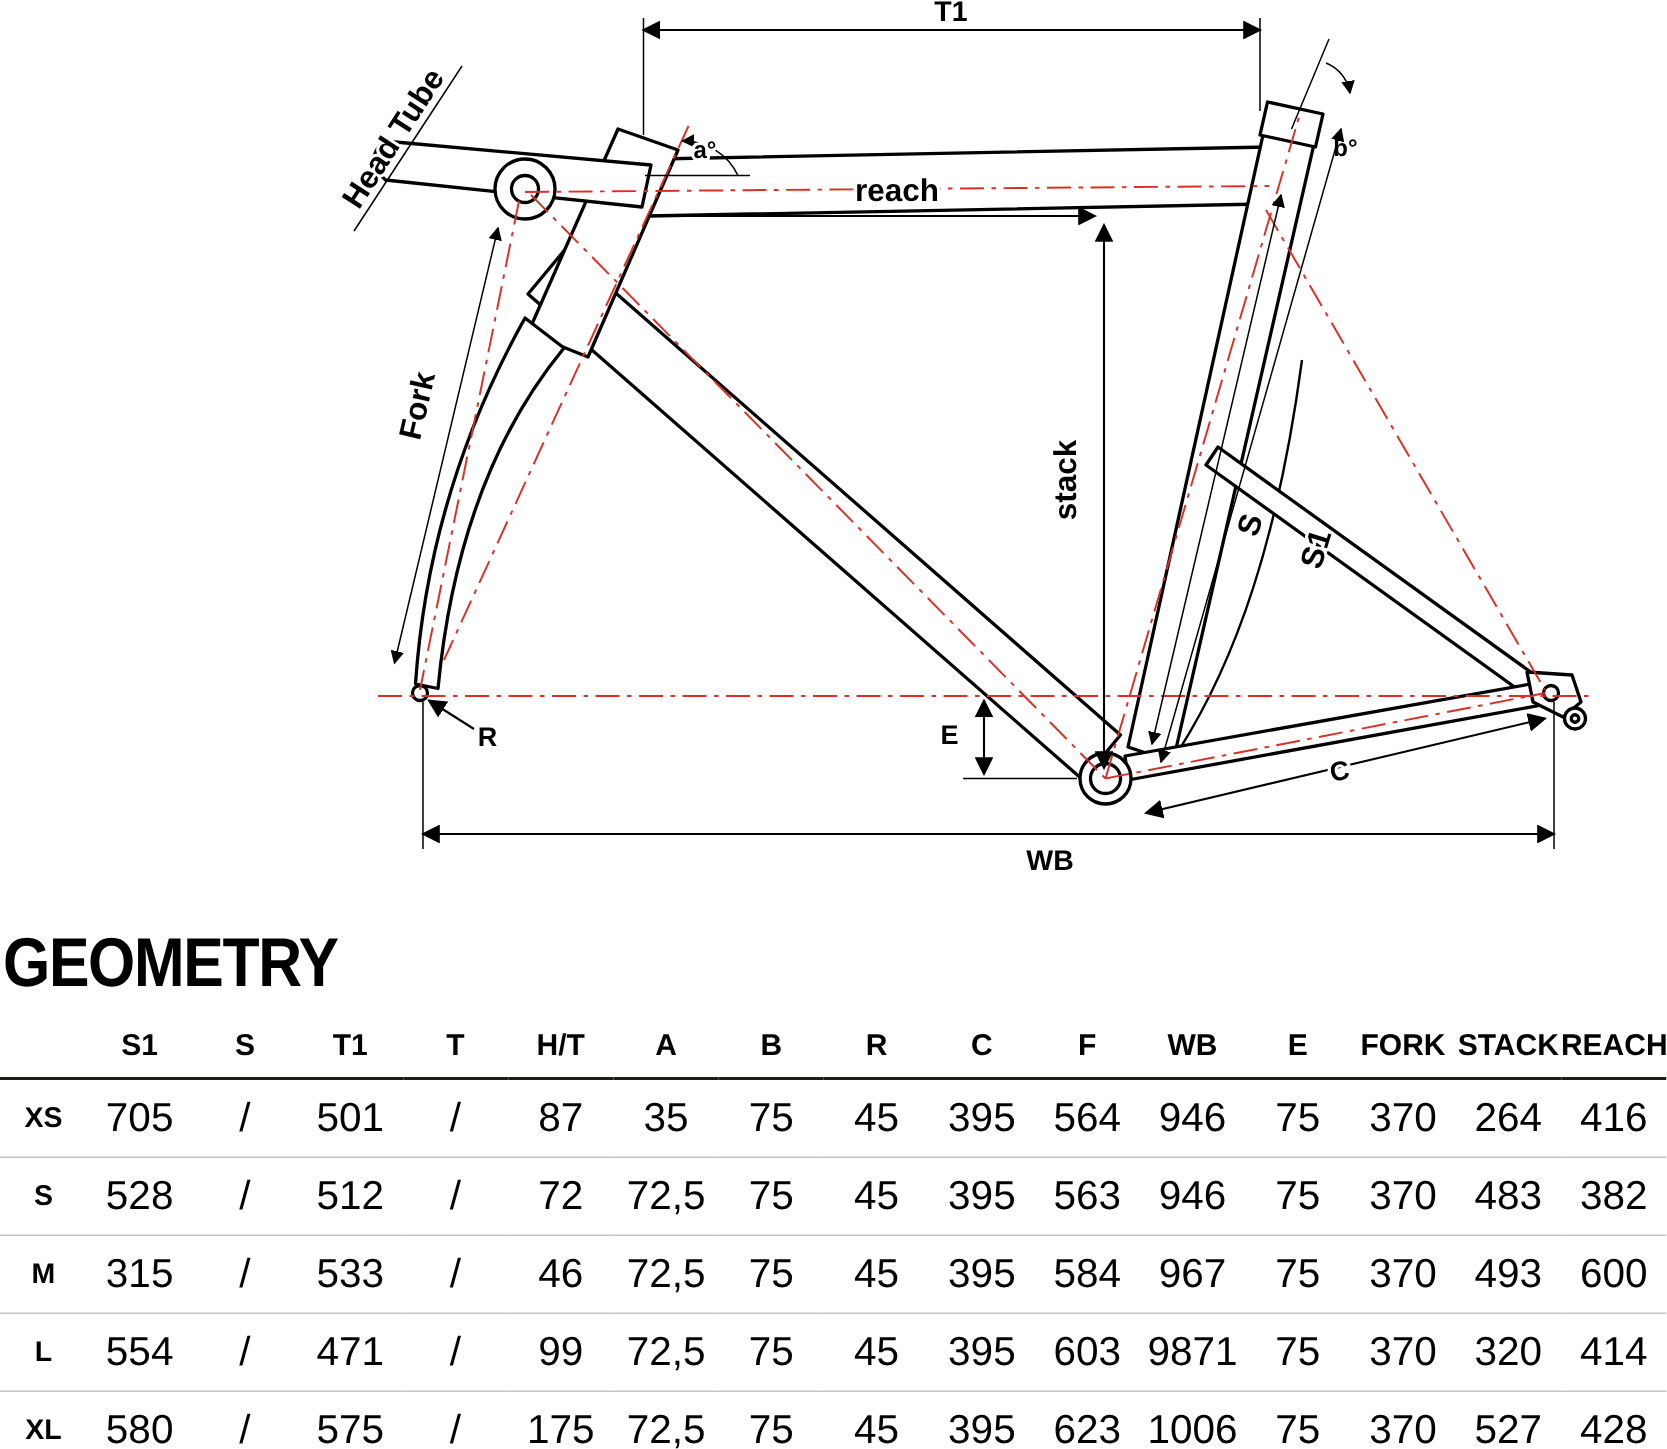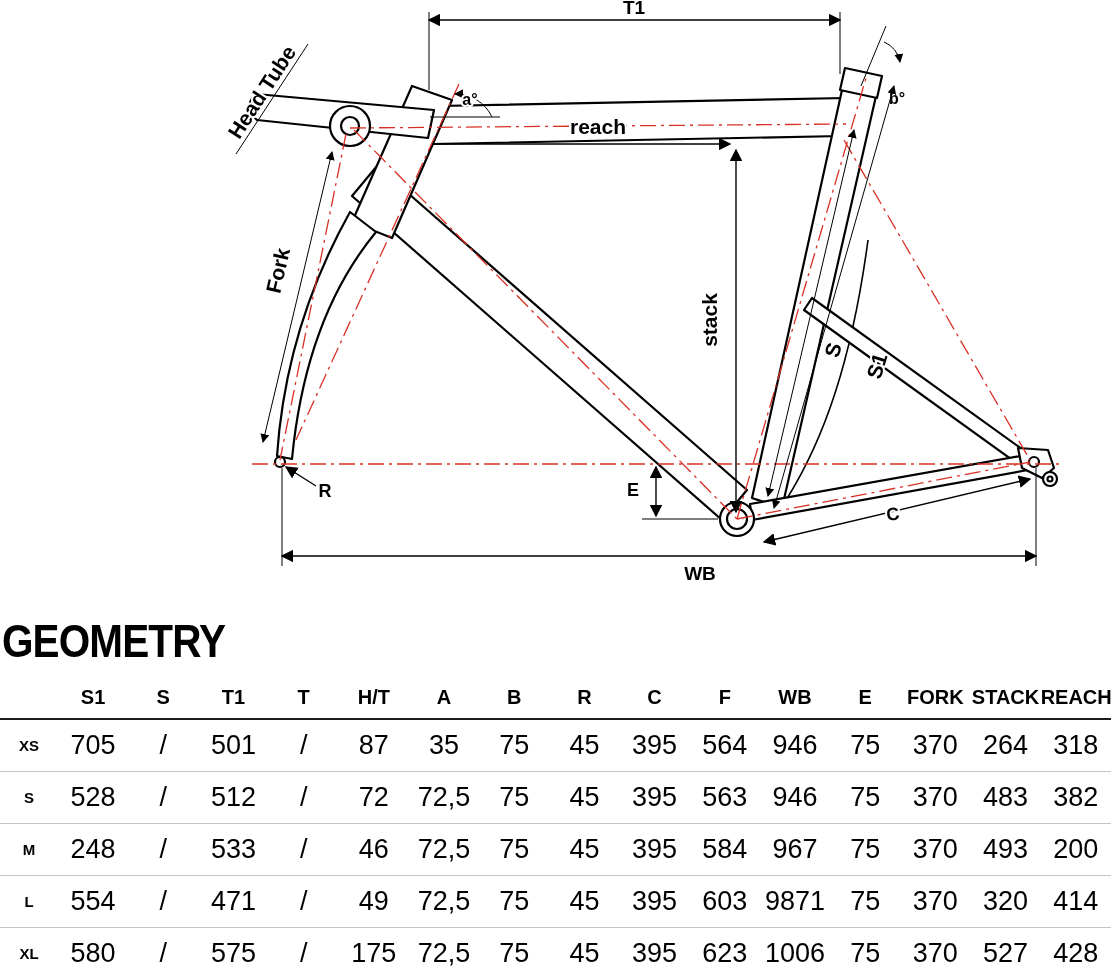--- a/index.html
+++ b/index.html
@@ -21,21 +21,21 @@
   
   .title { font-size:46px; font-weight:800; letter-spacing:-1px;
            transform:scaleX(0.88); transform-origin:left center;
            margin:14px 0 14px 2px; }
 
   
   table.geo { width:1111px; border-collapse:collapse; table-layout:fixed; }
   table.geo col.size-col { width:58px; }
   table.geo thead th { font-size:20px; font-weight:bold; text-align:center;
                        padding:4px 0 9px 0; border-bottom:2.5px solid #1d1d1b; }
-  table.geo tbody th { font-size:15px; font-weight:bold; text-align:center; }
+  table.geo tbody th { font-size:19px; font-weight:bold; text-align:center; }
   table.geo tbody td { font-size:27px; font-weight:400; text-align:center; }
   table.geo tbody th, table.geo tbody td { padding:10px 0; border-bottom:1px solid #c4c4c4; }
   table.geo tbody tr:last-child th, table.geo tbody tr:last-child td { border-bottom:2.5px solid #3a3a3a; }
 </style>
 </head>
 <body>
 
 <div class="page">
 
   <div class="diagram">
@@ -206,21 +206,21 @@
         <td>87</td>
         <td>35</td>
         <td>75</td>
         <td>45</td>
         <td>395</td>
         <td>564</td>
         <td>946</td>
         <td>75</td>
         <td>370</td>
         <td>264</td>
-        <td>318</td>
+        <td>416</td>
       </tr>
       <tr>
         <th>S</th>
         <td>528</td>
         <td>/</td>
         <td>512</td>
         <td>/</td>
         <td>72</td>
         <td>72,5</td>
         <td>75</td>
@@ -228,43 +228,43 @@
         <td>395</td>
         <td>563</td>
         <td>946</td>
         <td>75</td>
         <td>370</td>
         <td>483</td>
         <td>382</td>
       </tr>
       <tr>
         <th>M</th>
-        <td>248</td>
+        <td>315</td>
         <td>/</td>
         <td>533</td>
         <td>/</td>
         <td>46</td>
         <td>72,5</td>
         <td>75</td>
         <td>45</td>
         <td>395</td>
         <td>584</td>
         <td>967</td>
         <td>75</td>
         <td>370</td>
         <td>493</td>
-        <td>200</td>
+        <td>600</td>
       </tr>
       <tr>
         <th>L</th>
         <td>554</td>
         <td>/</td>
         <td>471</td>
         <td>/</td>
-        <td>49</td>
+        <td>99</td>
         <td>72,5</td>
         <td>75</td>
         <td>45</td>
         <td>395</td>
         <td>603</td>
         <td>9871</td>
         <td>75</td>
         <td>370</td>
         <td>320</td>
         <td>414</td>

